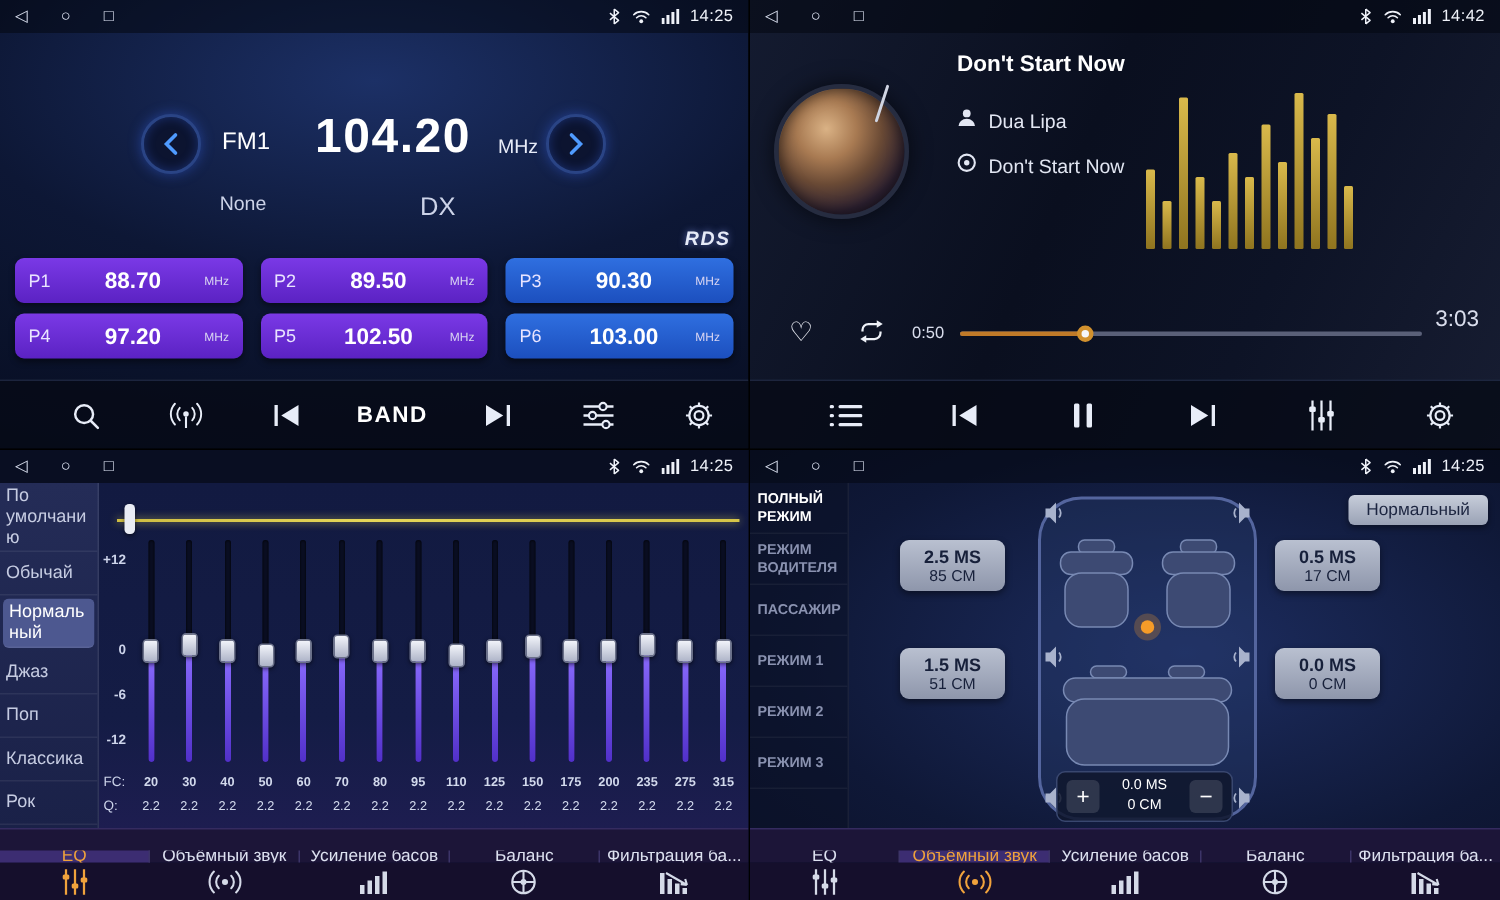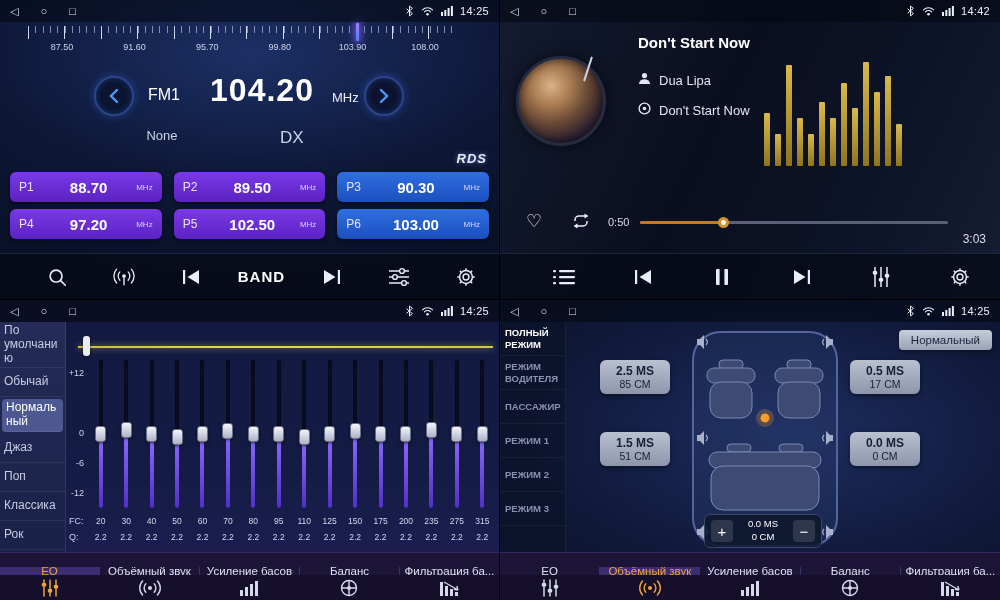--- a/index.html
+++ b/index.html
@@ -74,46 +74,46 @@
 #track-row{top:102px;}
 .visualizer{position:absolute;left:264px;top:60px;width:142px;height:106px;display:flex;align-items:flex-end;gap:5px;}
 .vbar{width:6px;border-radius:1px;background:linear-gradient(180deg,#d9b94b,#8f741f);}
 .heart{position:absolute;left:26px;top:212px;font-size:18px;color:#eef1f8;cursor:pointer;line-height:1;}
 .repeat{position:absolute;left:70px;top:213px;cursor:pointer;color:#eef1f8;}
 .elapsed{position:absolute;left:108px;top:216px;font-size:11px;color:#d9ddec;}
 .prog-track{position:absolute;left:140px;right:52px;top:221px;height:3px;background:#5a6078;border-radius:2px;cursor:pointer;}
 .prog-fill{position:absolute;left:0;top:0;height:100%;background:#c07a28;border-radius:2px;}
 .prog-knob{position:absolute;top:-4px;width:11px;height:11px;border-radius:50%;margin-left:-5px;
   background:#f5f7fb;border:3px solid #d2912e;cursor:pointer;}
-.duration{position:absolute;right:14px;top:232px;font-size:12px;color:#d9ddec;}
+.duration{position:absolute;right:14px;top:204px;font-size:15px;color:#d9ddec;}
 
 
 .eq-sidebar{position:absolute;left:0;top:22px;bottom:48px;width:66px;overflow:hidden;
   background:linear-gradient(180deg,#242c57,#1a2148);border-right:1px solid rgba(255,255,255,.09);
   display:flex;flex-direction:column;}
 .eq-preset{min-height:29px;display:flex;align-items:center;padding:2px 4px;font-size:12px;
   color:#c6cce2;border-bottom:1px solid rgba(255,255,255,.07);overflow-wrap:anywhere;line-height:1.15;cursor:pointer;}
 .eq-preset.active{background:#4d5890;color:#fff;border-radius:4px;margin:2px;}
 .eq-main{position:absolute;left:66px;right:0;top:22px;bottom:48px;
   background:linear-gradient(180deg,#121a41 0%,#141c45 68%,#1d1d50 100%);}
 .eq-curve{position:absolute;left:12px;right:6px;top:24px;height:2px;
   background:linear-gradient(90deg,#cdbc42,#e5d658 40%,#d6c548);box-shadow:0 0 6px rgba(232,216,92,.7);}
 .master-handle{position:absolute;left:17px;top:14px;width:7px;height:20px;background:#e9ecf4;
   border-radius:3px;box-shadow:0 1px 3px rgba(0,0,0,.55);cursor:pointer;}
-.eq-scale{position:absolute;left:0;top:0;width:20px;height:100%;font-size:9px;color:#cdd4ea;}
+.eq-scale{position:absolute;left:0;top:0;width:20px;height:100%;font-size:9px;color:#cdd4ea;font-weight:bold;}
 .eq-scale span{position:absolute;right:2px;}
 .eq-bands{position:absolute;left:22px;right:4px;top:38px;bottom:44px;display:flex;}
 .eq-band{flex:1;position:relative;cursor:pointer;}
 .eq-track{position:absolute;left:50%;top:0;bottom:0;width:4px;margin-left:-2px;background:#0a0e23;
   border-radius:2px;box-shadow:inset 0 0 2px #000;}
 .eq-fill{position:absolute;left:0;right:0;bottom:0;background:linear-gradient(180deg,#8b6dff,#5130c9);border-radius:2px;}
 .eq-thumb{position:absolute;left:50%;width:11px;height:16px;margin-left:-5.5px;border-radius:3px;
   background:linear-gradient(180deg,#f2f4fa,#aeb4c8);border:1px solid #6a7088;box-shadow:0 1px 3px rgba(0,0,0,.6);}
 .fc-row,.q-row{position:absolute;left:22px;right:4px;display:flex;font-size:8.5px;color:#d2d9ec;}
-.fc-row{bottom:26px;}
+.fc-row{bottom:26px;font-weight:bold;}
 .q-row{bottom:10px;}
 .fc-row div,.q-row div{flex:1;text-align:center;}
 .row-label{position:absolute;font-size:9px;color:#cdd4ea;}
 #fc-label{left:3px;bottom:26px;}
 #q-label{left:3px;bottom:10px;}
 
 
 .tabbar{position:absolute;left:0;right:0;bottom:0;height:48px;z-index:7;}
 .tab-texts{display:flex;height:23px;background:#1c1538;border-top:1px solid #352b60;}
 .tab-text{flex:1;display:flex;align-items:center;justify-content:center;font-size:11.5px;
@@ -180,33 +180,20 @@
                 <rect x="3.3" y="4" width="2" height="6"></rect>
                 <rect x="6.6" y="2" width="2" height="8"></rect>
                 <rect x="9.9" y="0" width="2" height="10"></rect>
               </g>
             </svg>
           </span>
         <span class="time">14:25</span>
       </div>
     </div>
 
-    <div class="ruler">
-      <div class="ticks-big"></div>
-      <div class="ticks-small"></div>
-      <div class="scale-strip" id="radio-scale">
-          <span class="scale-label" style="left: 0%;">87.50</span>
-          <span class="scale-label" style="left: 20%;">91.60</span>
-          <span class="scale-label" style="left: 40%;">95.70</span>
-          <span class="scale-label" style="left: 60%;">99.80</span>
-          <span class="scale-label" style="left: 80%;">103.90</span>
-          <span class="scale-label" style="left: 100%;">108.00</span>
-          <div class="freq-marker" style="left: calc(81.4634% - 1.5px);"></div>
-        </div>
-    </div>
 
     <button class="circle-btn" id="tune-down">
         <svg width="12" height="16" viewBox="0 0 12 16">
           <path d="M9 2 L3 8 L9 14" stroke="currentColor" stroke-width="2.4" fill="none" stroke-linecap="round"></path>
         </svg>
       </button>
     <div class="band-label">FM1</div>
     <div class="freq-big">104.20</div>
     <div class="mhz-label">MHz</div>
     <button class="circle-btn" id="tune-up">

